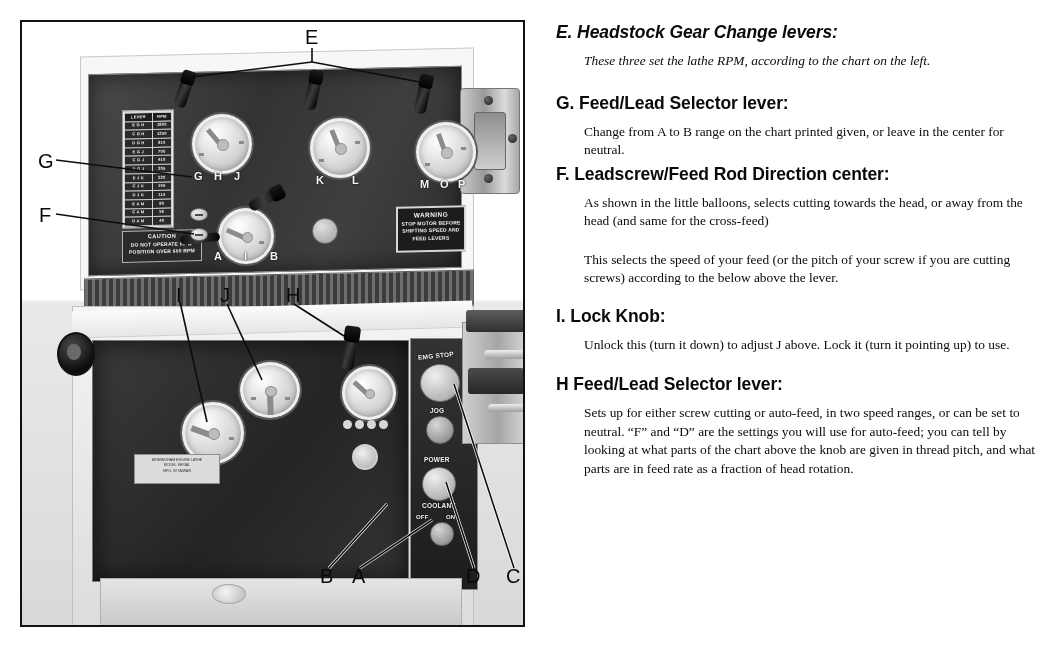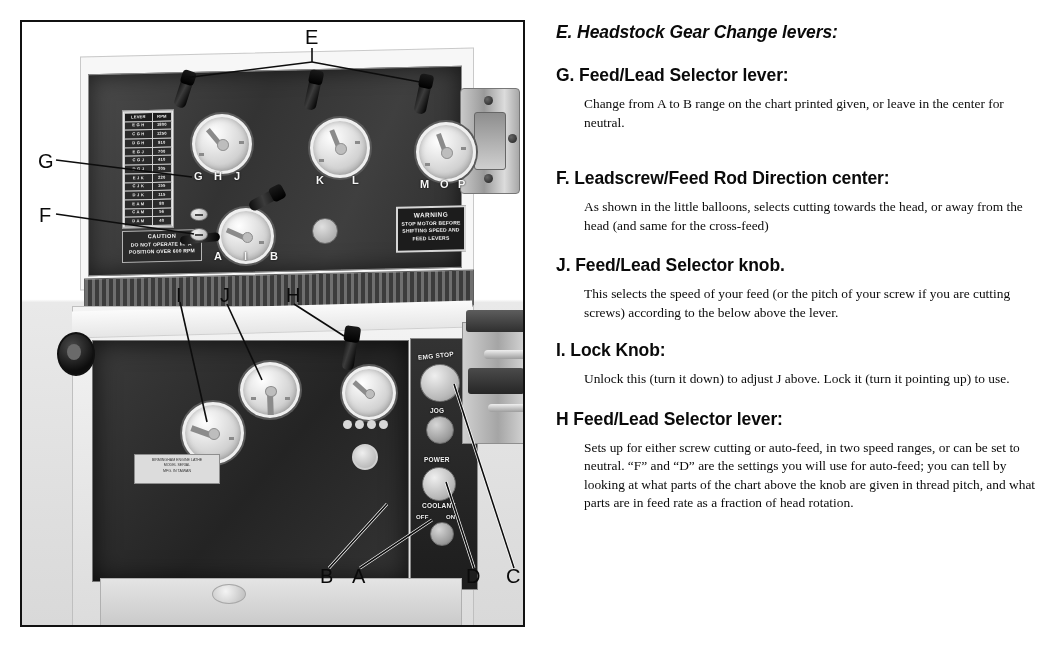--- a/index.html
+++ b/index.html
@@ -356,21 +356,21 @@
   }
   .entry-body {
     font-family: "Liberation Serif", serif;
     font-size: 13.4px;
     line-height: 1.38;
     color: #0a0a0a;
     margin: 0 0 0 28px;
     max-width: 452px;
   }
   .sp-e  { margin-bottom: 22px; font-style: italic; }
-  .sp-g  { margin-bottom: 36px; }
+  .sp-g  { margin-bottom: 4px; }
   .sp-f  { margin-bottom: 20px; }
   .sp-j  { margin-bottom: 18px; }
   .sp-i  { margin-bottom: 20px; }
 </style>
 </head>
 <body>
 
 <div id="photo-panel">
   <div class="photo-bg"></div>
 
@@ -619,34 +619,34 @@
   <span class="callout-letter" style="left:298px; top:544px;">B</span>
   <span class="callout-letter" style="left:330px; top:544px;">A</span>
   <span class="callout-letter" style="left:444px; top:544px;">D</span>
   <span class="callout-letter" style="left:484px; top:544px;">C</span>
 </div>
 
 <div id="text-column">
 
   <div class="entry sp-e">
     <h2 class="entry-head">E. Headstock Gear Change levers:</h2>
+    <p class="entry-body">These three set the lathe RPM, according to the chart on the left.</p>
   </div>
 
   <div class="entry sp-g">
     <h2 class="entry-head">G. Feed/Lead Selector lever:</h2>
     <p class="entry-body">Change from A to B range on the chart printed given, or leave in the center for neutral.</p>
   </div>
 
   <div class="entry sp-f">
     <h2 class="entry-head">F. Leadscrew/Feed Rod Direction center:</h2>
     <p class="entry-body">As shown in the little balloons, selects cutting towards the head, or away from the head (and same for the cross-feed)</p>
   </div>
 
   <div class="entry sp-j">
-    <h2 class="entry-head">J. Feed/Lead Selector knob.</h2>
     <p class="entry-body">This selects the speed of your feed (or the pitch of your screw if you are cutting screws) according to the below above the lever.</p>
   </div>
 
   <div class="entry sp-i">
     <h2 class="entry-head">I. Lock Knob:</h2>
     <p class="entry-body">Unlock this (turn it down) to adjust J above. Lock it (turn it pointing up) to use.</p>
   </div>
 
   <div class="entry">
     <h2 class="entry-head">H Feed/Lead Selector lever:</h2>

